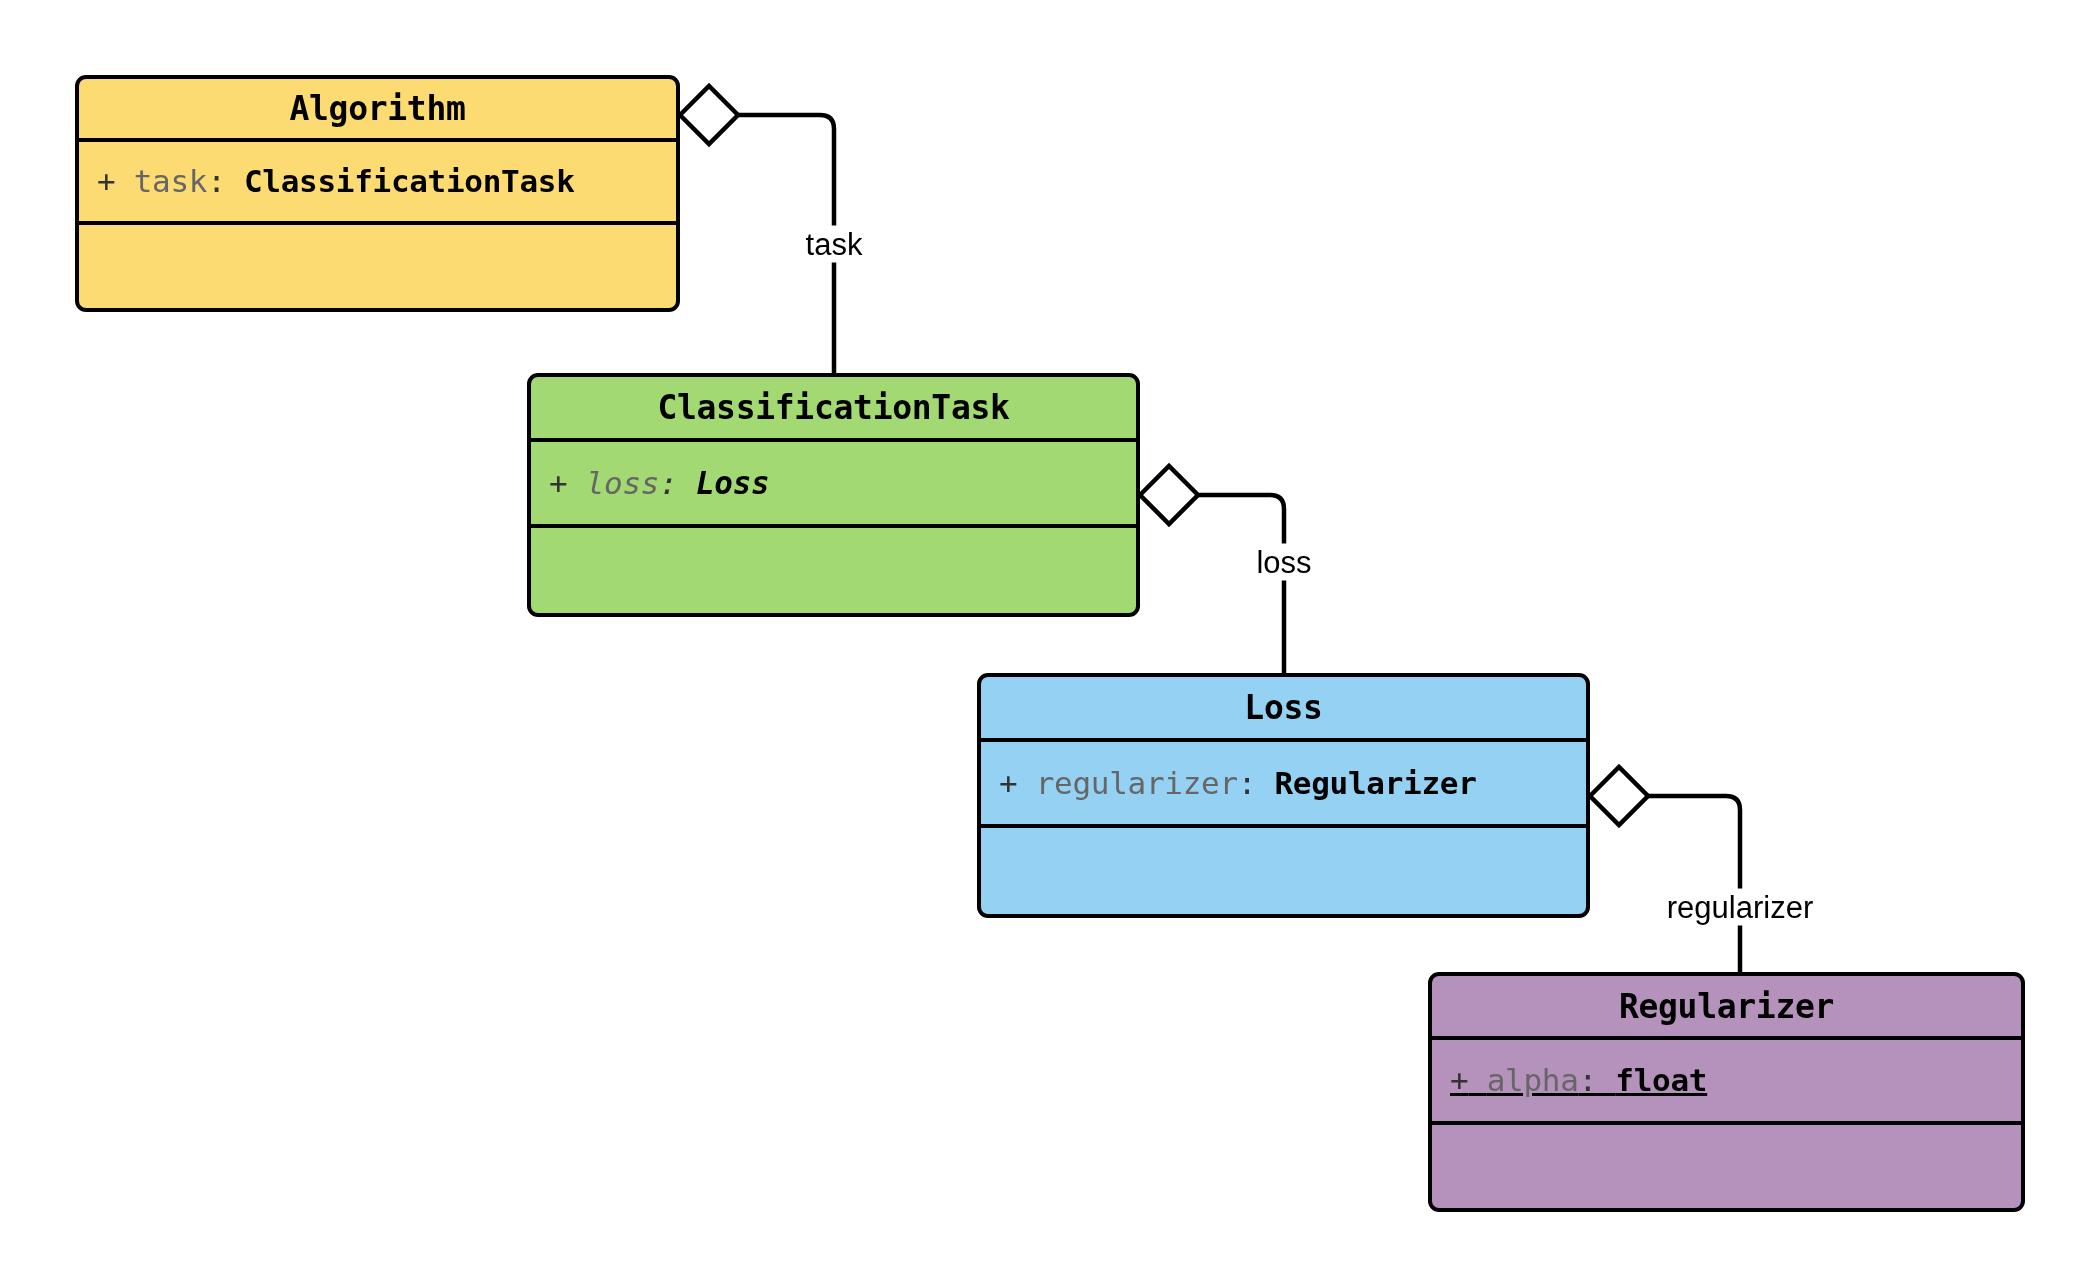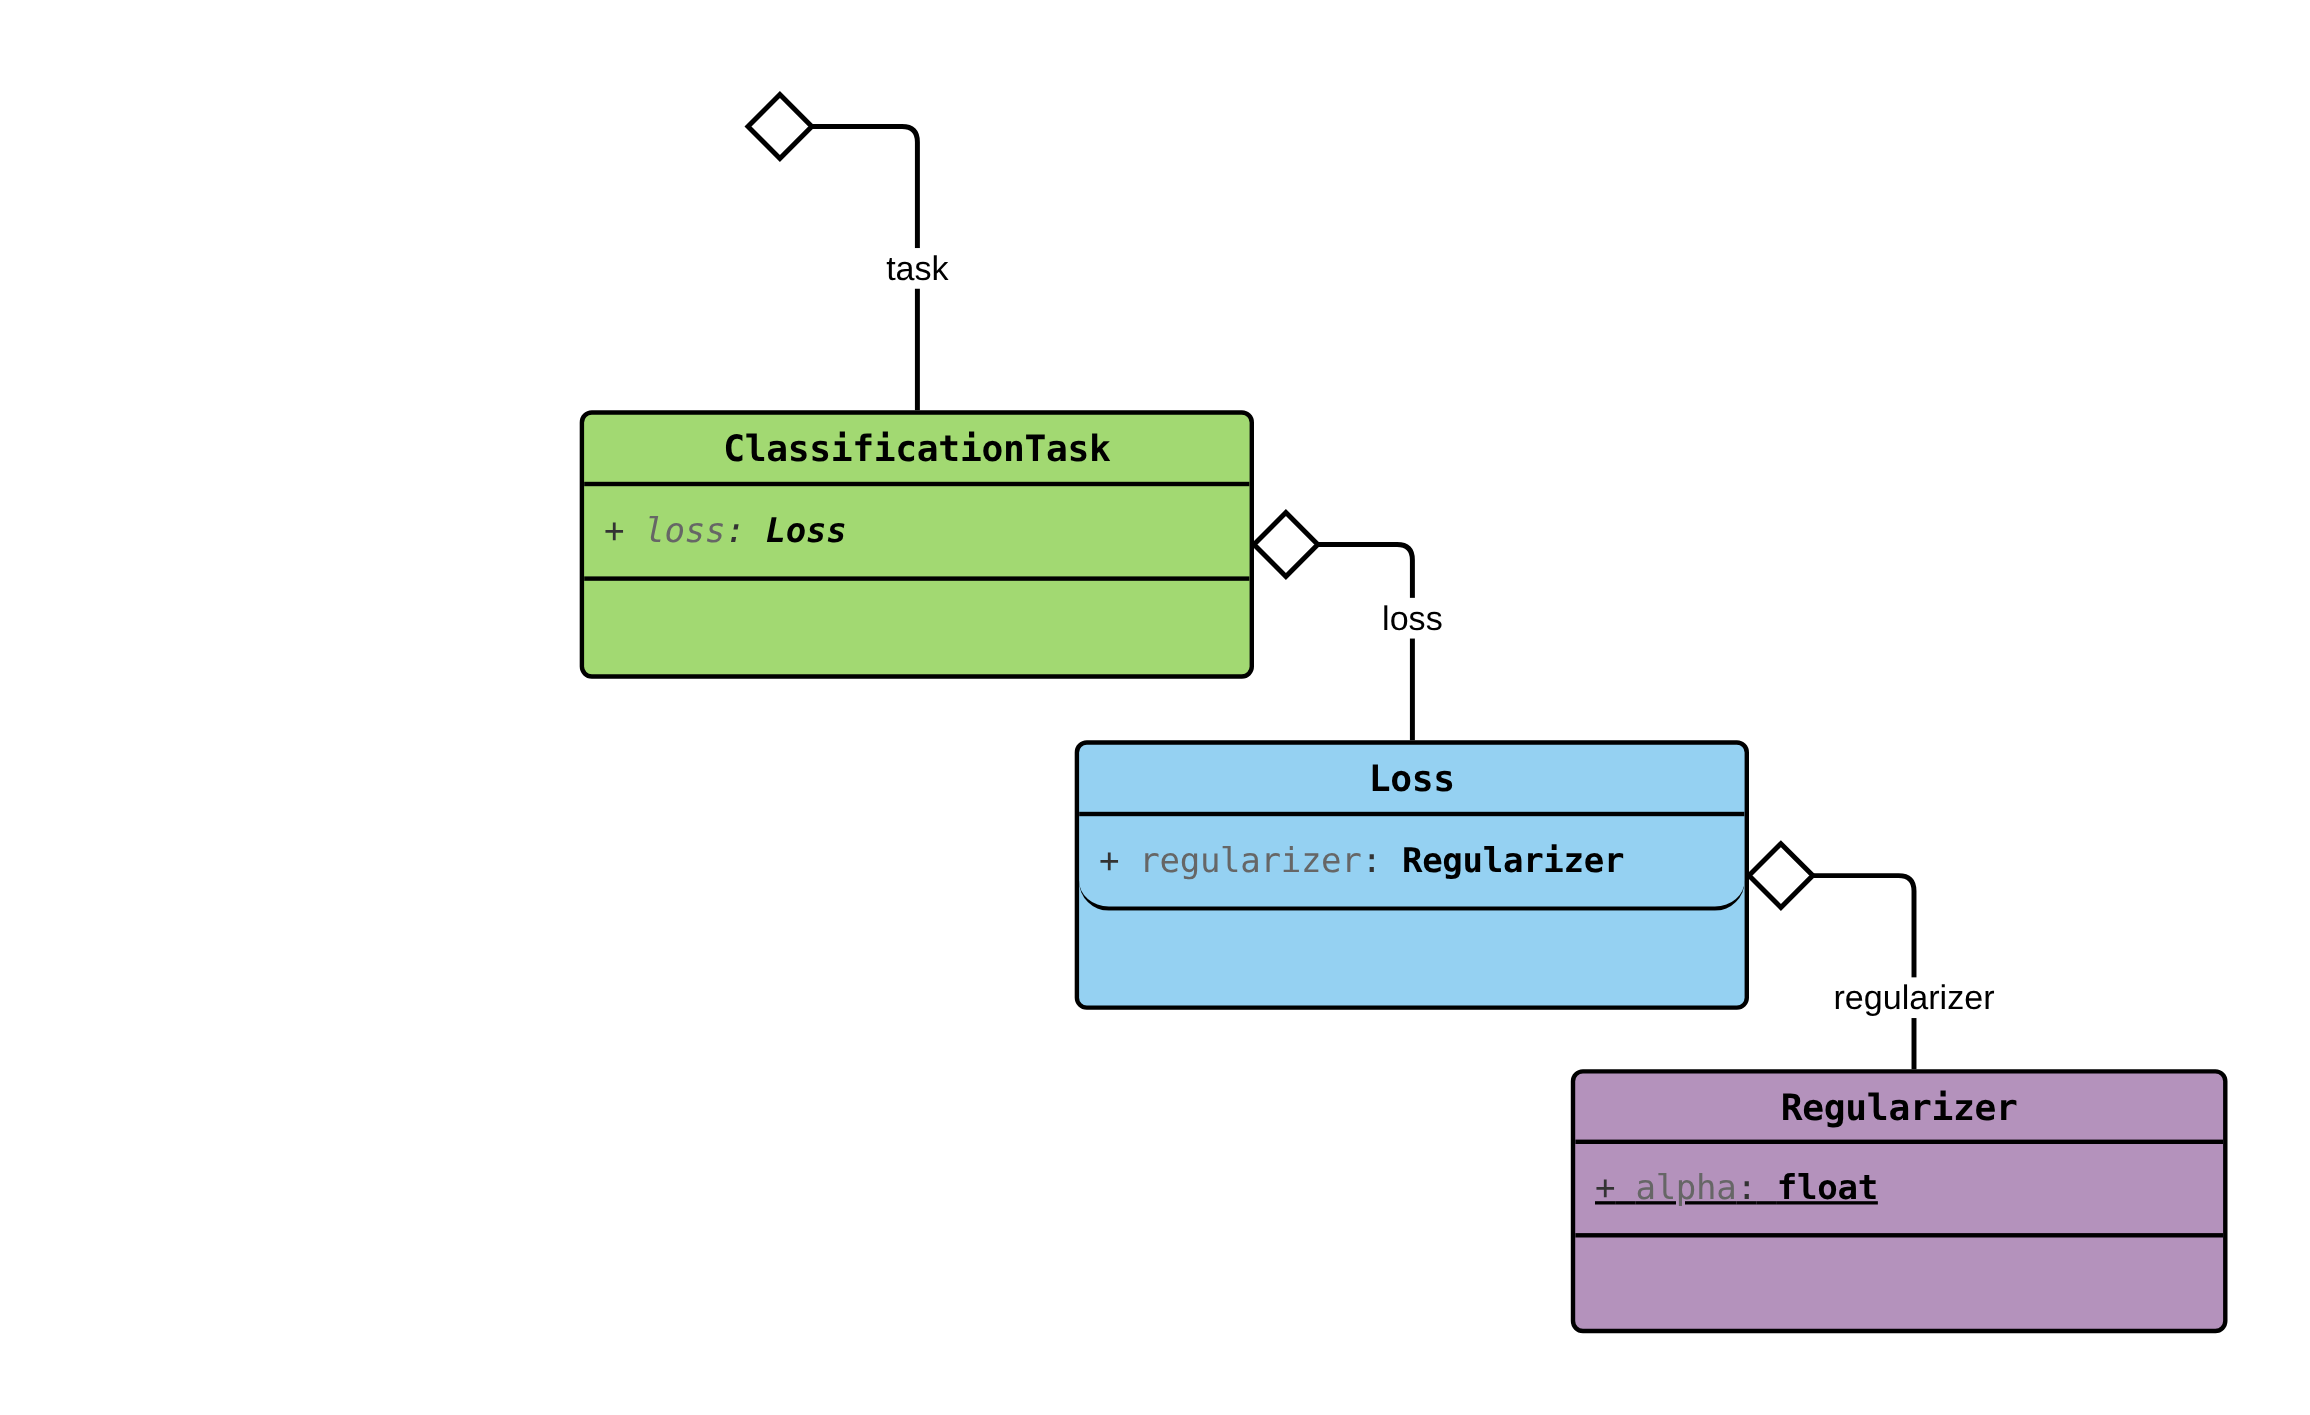--- a/index.html
+++ b/index.html
@@ -100,21 +100,21 @@
   #class-algorithm           { left: 75px;   top: 75px;   width: 605px; height: 237px; background: #FCDC72; }
   #class-algorithm .uml-title  { height: 63px; }
   #class-algorithm .uml-attrs  { height: 83px; }
 
   #class-classificationtask  { left: 527px;  top: 373px;  width: 613px; height: 244px; background: #A2D972; }
   #class-classificationtask .uml-title { height: 65px; }
   #class-classificationtask .uml-attrs { height: 86px; font-style: italic; }
 
   #class-loss                { left: 977px;  top: 673px;  width: 613px; height: 245px; background: #95D1F2; }
   #class-loss .uml-title     { height: 65px; }
-  #class-loss .uml-attrs     { height: 86px; border-radius: 27px; }
+  #class-loss .uml-attrs     { height: 86px; }
 
   #class-regularizer         { left: 1428px; top: 972px;  width: 597px; height: 240px; background: #B492BC; }
   #class-regularizer .uml-title { height: 64px; }
   #class-regularizer .uml-attrs { height: 85px; text-decoration: underline; }
 </style>
 </head>
 <body>
 
 <div id="canvas">
 
@@ -135,20 +135,29 @@
       <polygon class="edge-diamond" points="1590,796 1619,767 1648,796 1619,825"></polygon>
     </g>
   </svg>
 
   <div class="edge-label" style="left:834px; top:244px;">task</div>
 
   <div class="edge-label" style="left:1284px; top:562px;">loss</div>
 
   <div class="edge-label" style="left:1740px; top:907px;">regularizer</div>
 
+  <div class="uml-class" id="class-algorithm" style="background: rgb(252, 220, 114);">
+    <div class="uml-title">Algorithm</div>
+    <div class="uml-attrs">
+      <div class="uml-attr">
+        <span class="attr-vis">+</span><span class="attr-vis">&nbsp;</span><span class="attr-name">task</span><span class="attr-colon">:</span><span class="attr-colon">&nbsp;</span><span class="attr-type">ClassificationTask</span>
+      </div>
+    </div>
+    <div class="uml-methods"></div>
+  </div>
 
   <div class="uml-class" id="class-classificationtask" style="background: rgb(162, 217, 114);">
     <div class="uml-title">ClassificationTask</div>
     <div class="uml-attrs">
       <div class="uml-attr">
         <span class="attr-vis">+</span><span class="attr-vis">&nbsp;</span><span class="attr-name">loss</span><span class="attr-colon">:</span><span class="attr-colon">&nbsp;</span><span class="attr-type">Loss</span>
       </div>
     </div>
     <div class="uml-methods"></div>
   </div>

